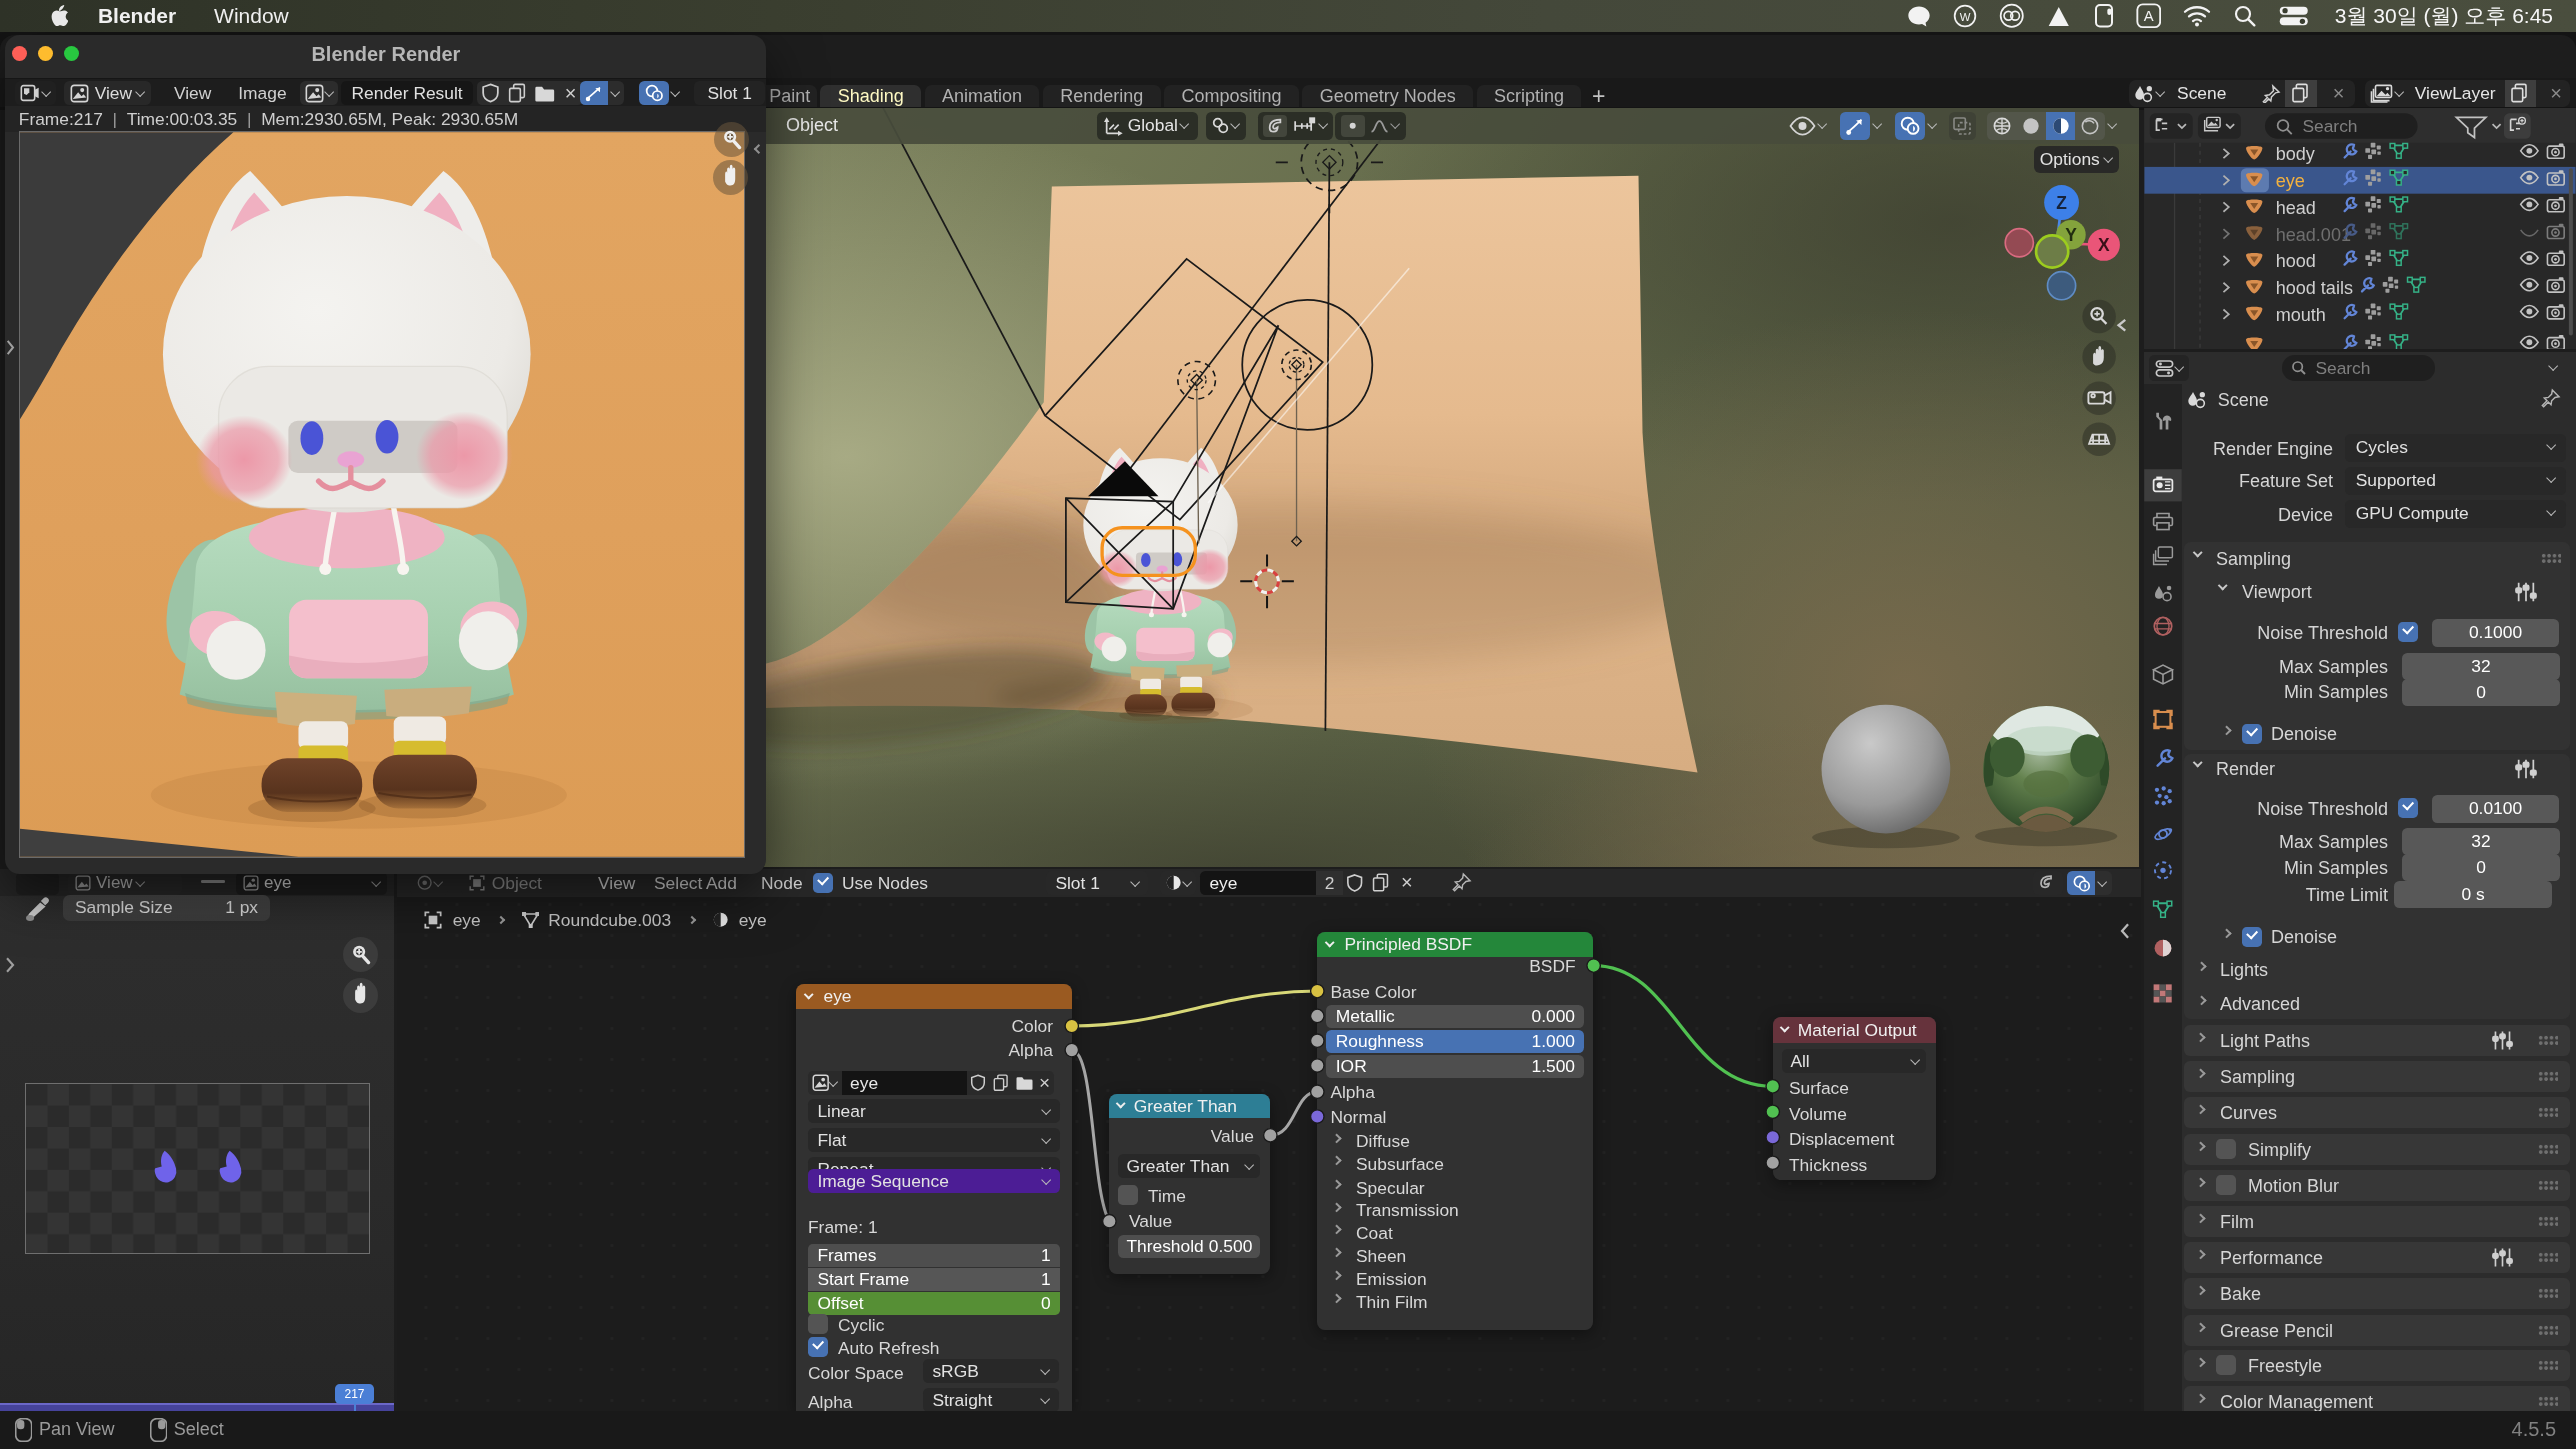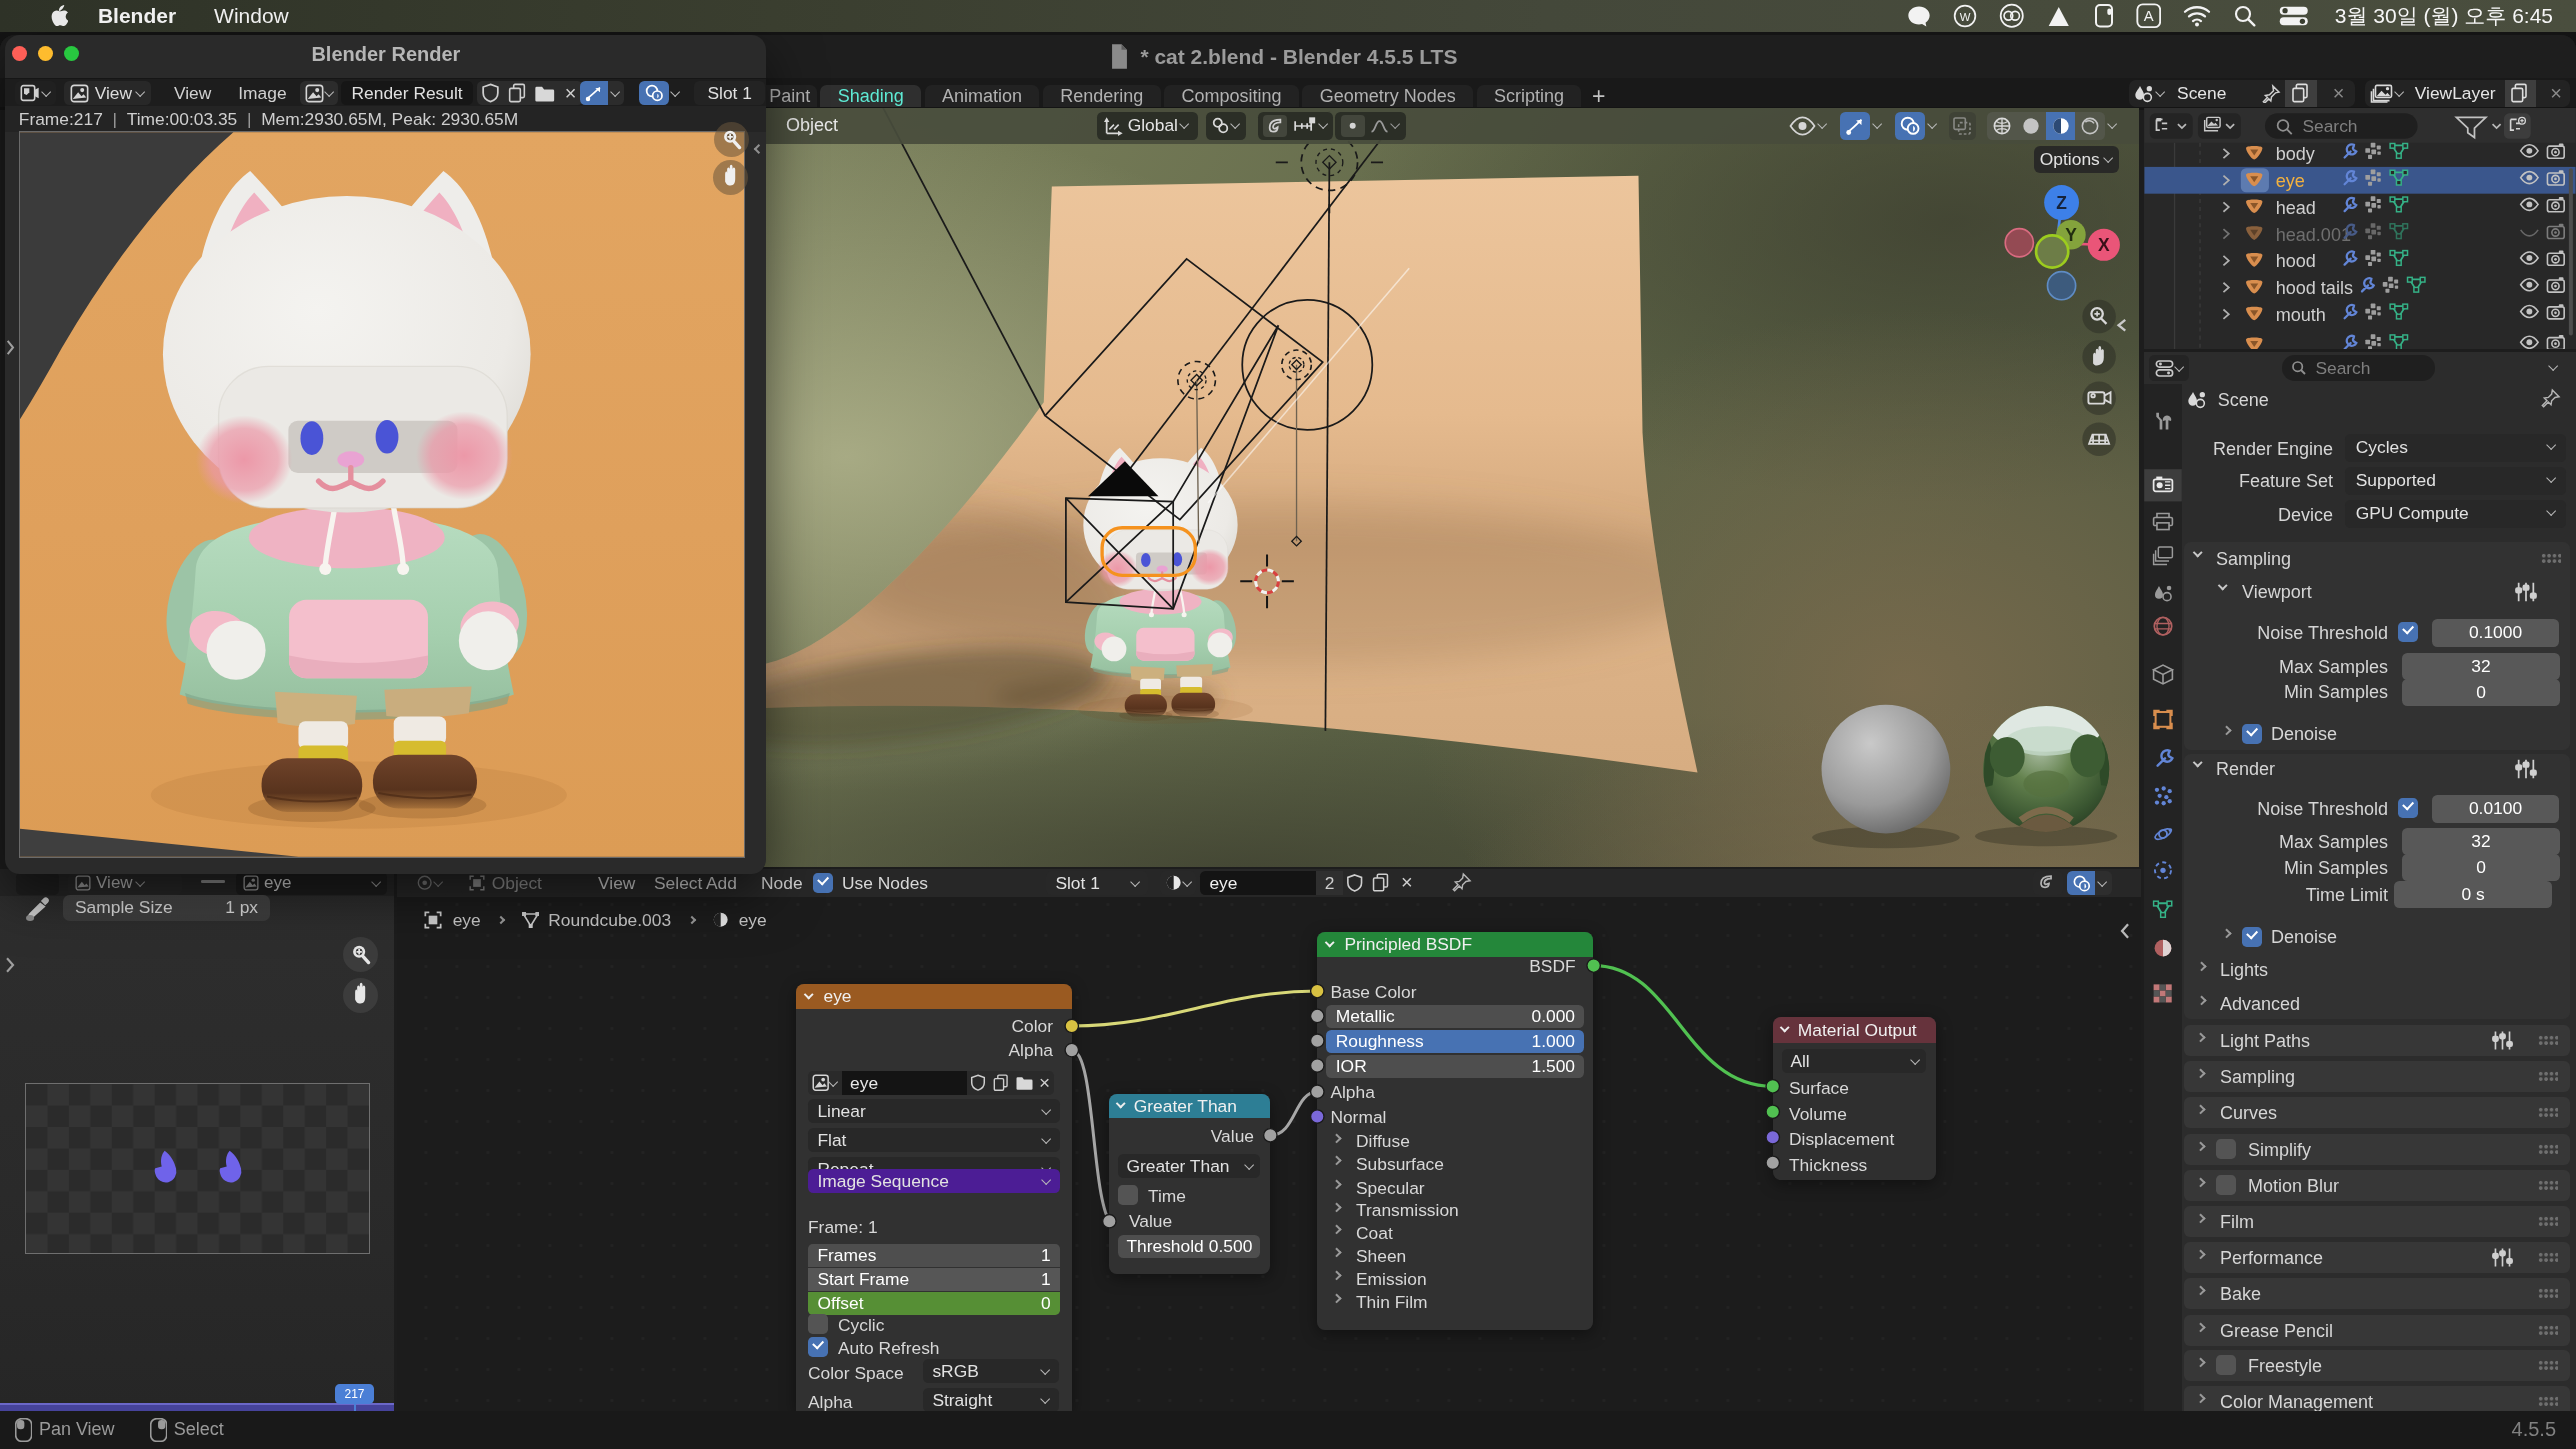--- a/index.html
+++ b/index.html
@@ -14,34 +14,25 @@
 .ckbe{width:20px;height:20px;border-radius:4.7px;background:#545454;flex:none}
 .fld{background:#585858;border-radius:5.4px;color:#fff;font-size:17.4px;display:flex;align-items:center;justify-content:center}
 .drop{background:#282828;border-radius:5.4px;color:#e2e2e2;font-size:17.4px;display:flex;align-items:center}
 .dots6{width:20px;height:10.7px;background-image:radial-gradient(circle,#6f6f6f 1.7px,transparent 2px);background-size:5.4px 5.4px}
 </style></head>
 <body>
 <div id="stage">
 
 <div class="abs" id="mainwin" style="left:0;top:35px;width:2576px;height:1377px;background:#1d1d1d;border-radius:14.8px 14.8px 0 0">
 
-  <div class="abs" style="left:0;top:0;width:2576px;height:43px;background:#1e1e1e;border-radius:14.8px 14.8px 0 0">
-    <div class="row" style="position:absolute;left:1108px;top:8px;height:27px">
-      <svg width="23" height="27" viewBox="0 0 34 40">
-            <path d="M6 2h14l8 8v28H6z" fill="#8a8a8a"></path>
-            <path d="M20 2l8 8h-8z" fill="#5c5c5c"></path>
-          </svg>
-      <span style="margin-left:9.4px;font-size:21px;font-weight:bold;color:#9b9b9b">* cat 2.blend - Blender 4.5.5 LTS</span>
-    </div>
-  </div>
 
   <div class="abs" id="tabrow" style="left:0;top:43px;width:2576px;height:30px;background:#191919">
     <div class="row" style="position:absolute;left:731px;top:6.7px;height:23.5px;font-size:18px;color:#b2b2b2">
       <div style="background:#222;border-radius:6.7px 6.7px 0 0;height:23.5px;width:86px;display:flex;align-items:center;justify-content:flex-end;padding-right:6.7px">Paint</div>
-      <div style="background:#2f2f2f;border-radius:6.7px 6.7px 0 0;height:23.5px;padding:0 17.4px;display:flex;align-items:center;color:#5eead4;margin-left:3.4px">Shading</div>
+      <div style="background:#2f2f2f;border-radius:6.7px 6.7px 0 0;height:23.5px;padding:0 17.4px;display:flex;align-items:center;color:#fef9c3;margin-left:3.4px">Shading</div>
       <div style="background:#222;border-radius:6.7px 6.7px 0 0;height:23.5px;padding:0 17.4px;display:flex;align-items:center;margin-left:3.4px">Animation</div>
       <div style="background:#222;border-radius:6.7px 6.7px 0 0;height:23.5px;padding:0 17.4px;display:flex;align-items:center;margin-left:3.4px">Rendering</div>
       <div style="background:#222;border-radius:6.7px 6.7px 0 0;height:23.5px;padding:0 17.4px;display:flex;align-items:center;margin-left:3.4px">Compositing</div>
       <div style="background:#222;border-radius:6.7px 6.7px 0 0;height:23.5px;padding:0 17.4px;display:flex;align-items:center;margin-left:3.4px">Geometry Nodes</div>
       <div style="background:#222;border-radius:6.7px 6.7px 0 0;height:23.5px;padding:0 17.4px;display:flex;align-items:center;margin-left:3.4px">Scripting</div>
       <span style="margin-left:10.7px;font-size:23px;color:#c2c2c2">+</span>
     </div>
 
     <div class="row" style="position:absolute;left:2129px;top:2px;height:27px">
       <div class="row" style="background:#232323;border-radius:6.7px;height:27px;width:226px;position:relative">

